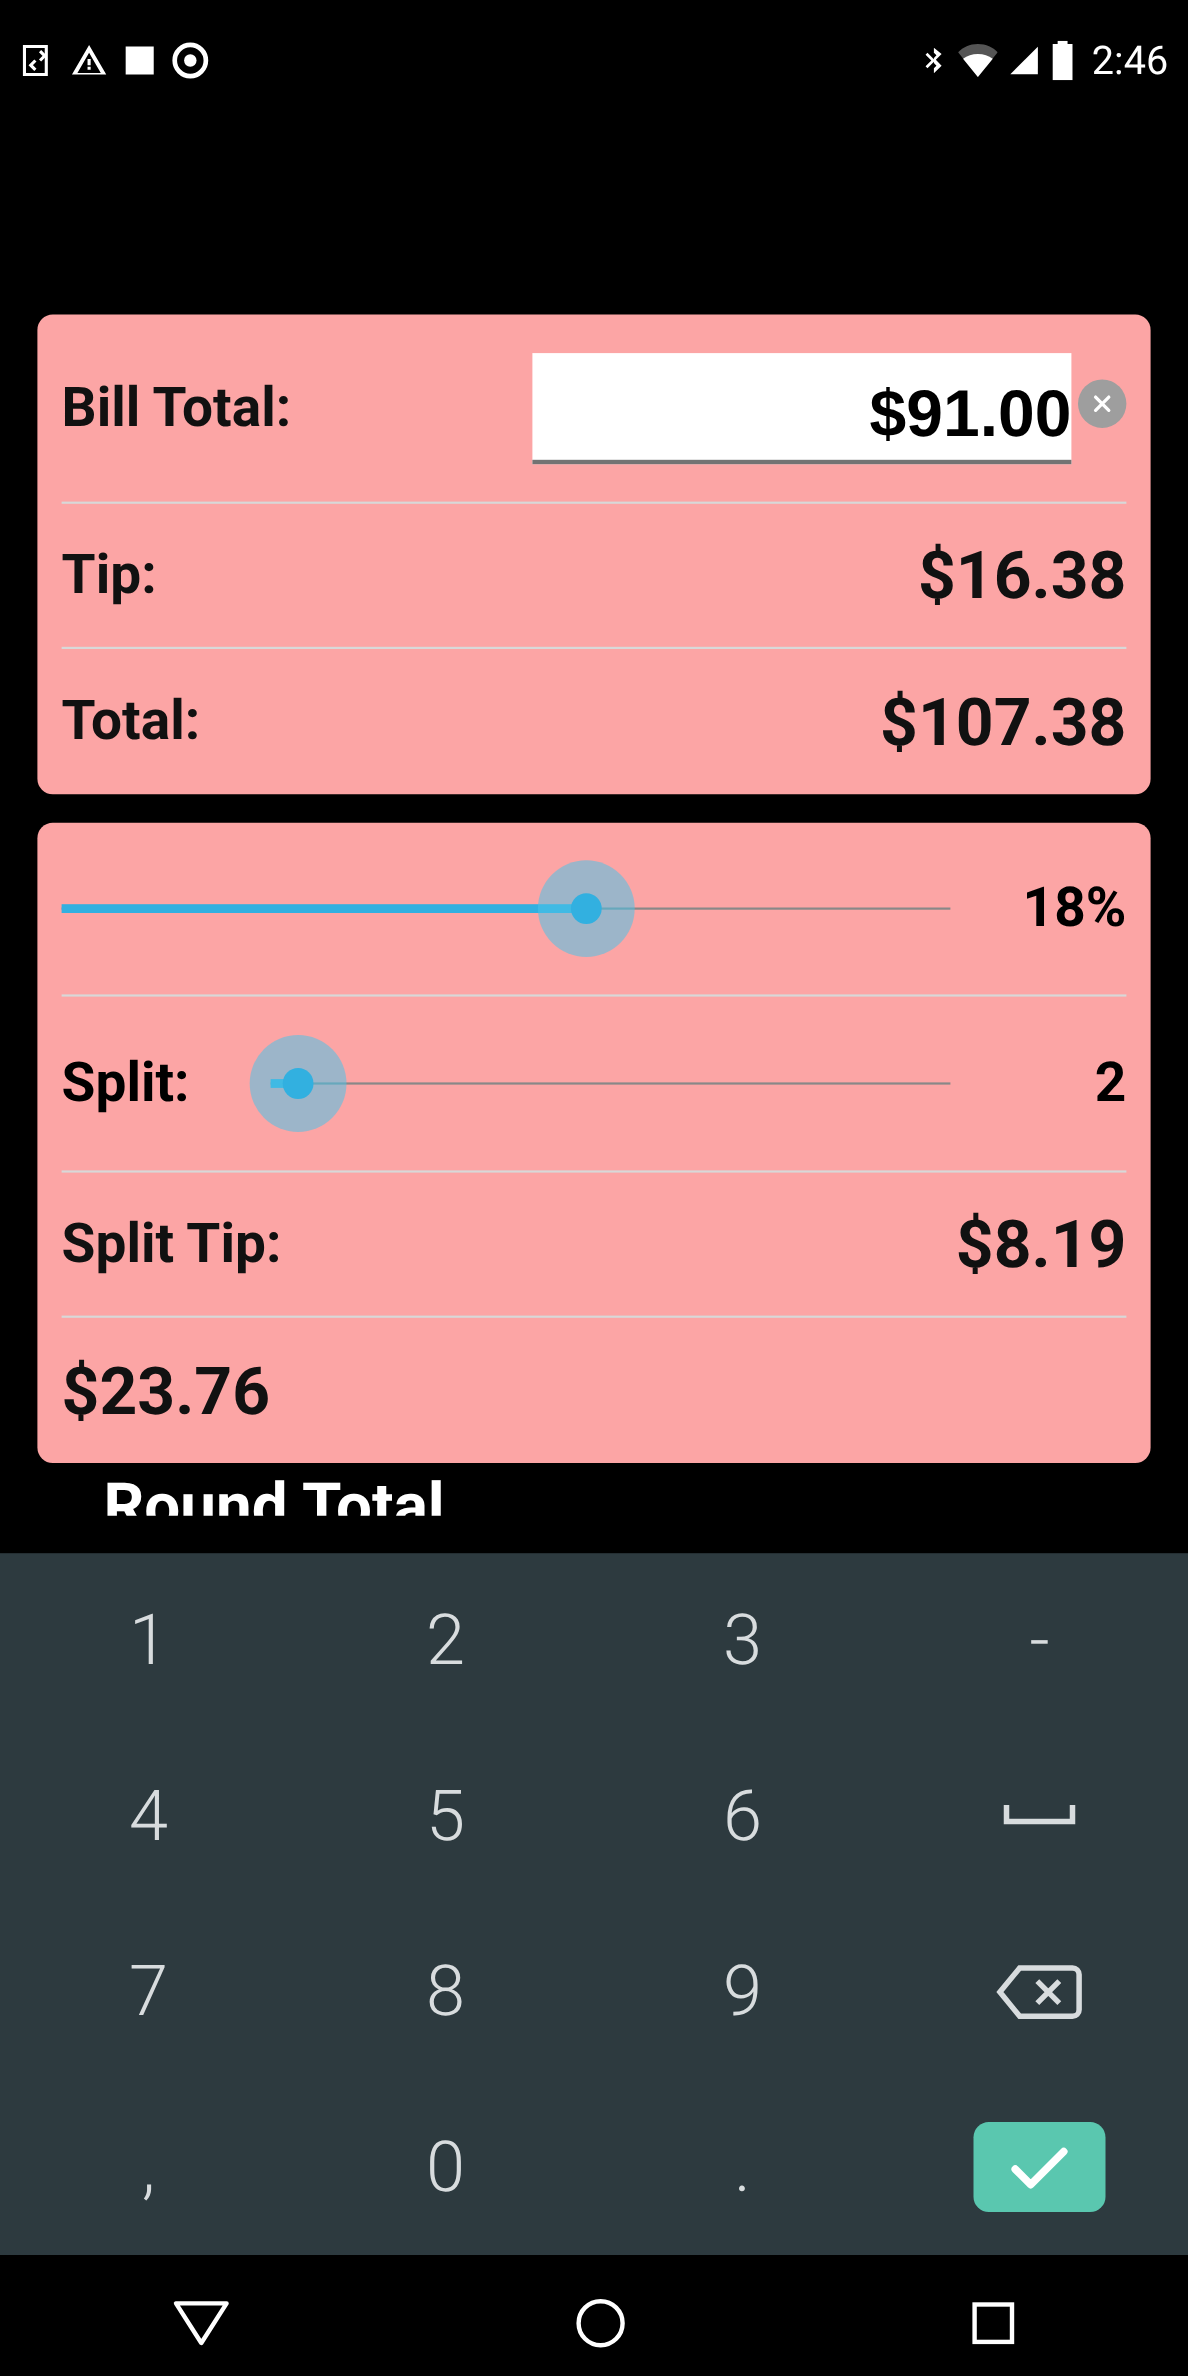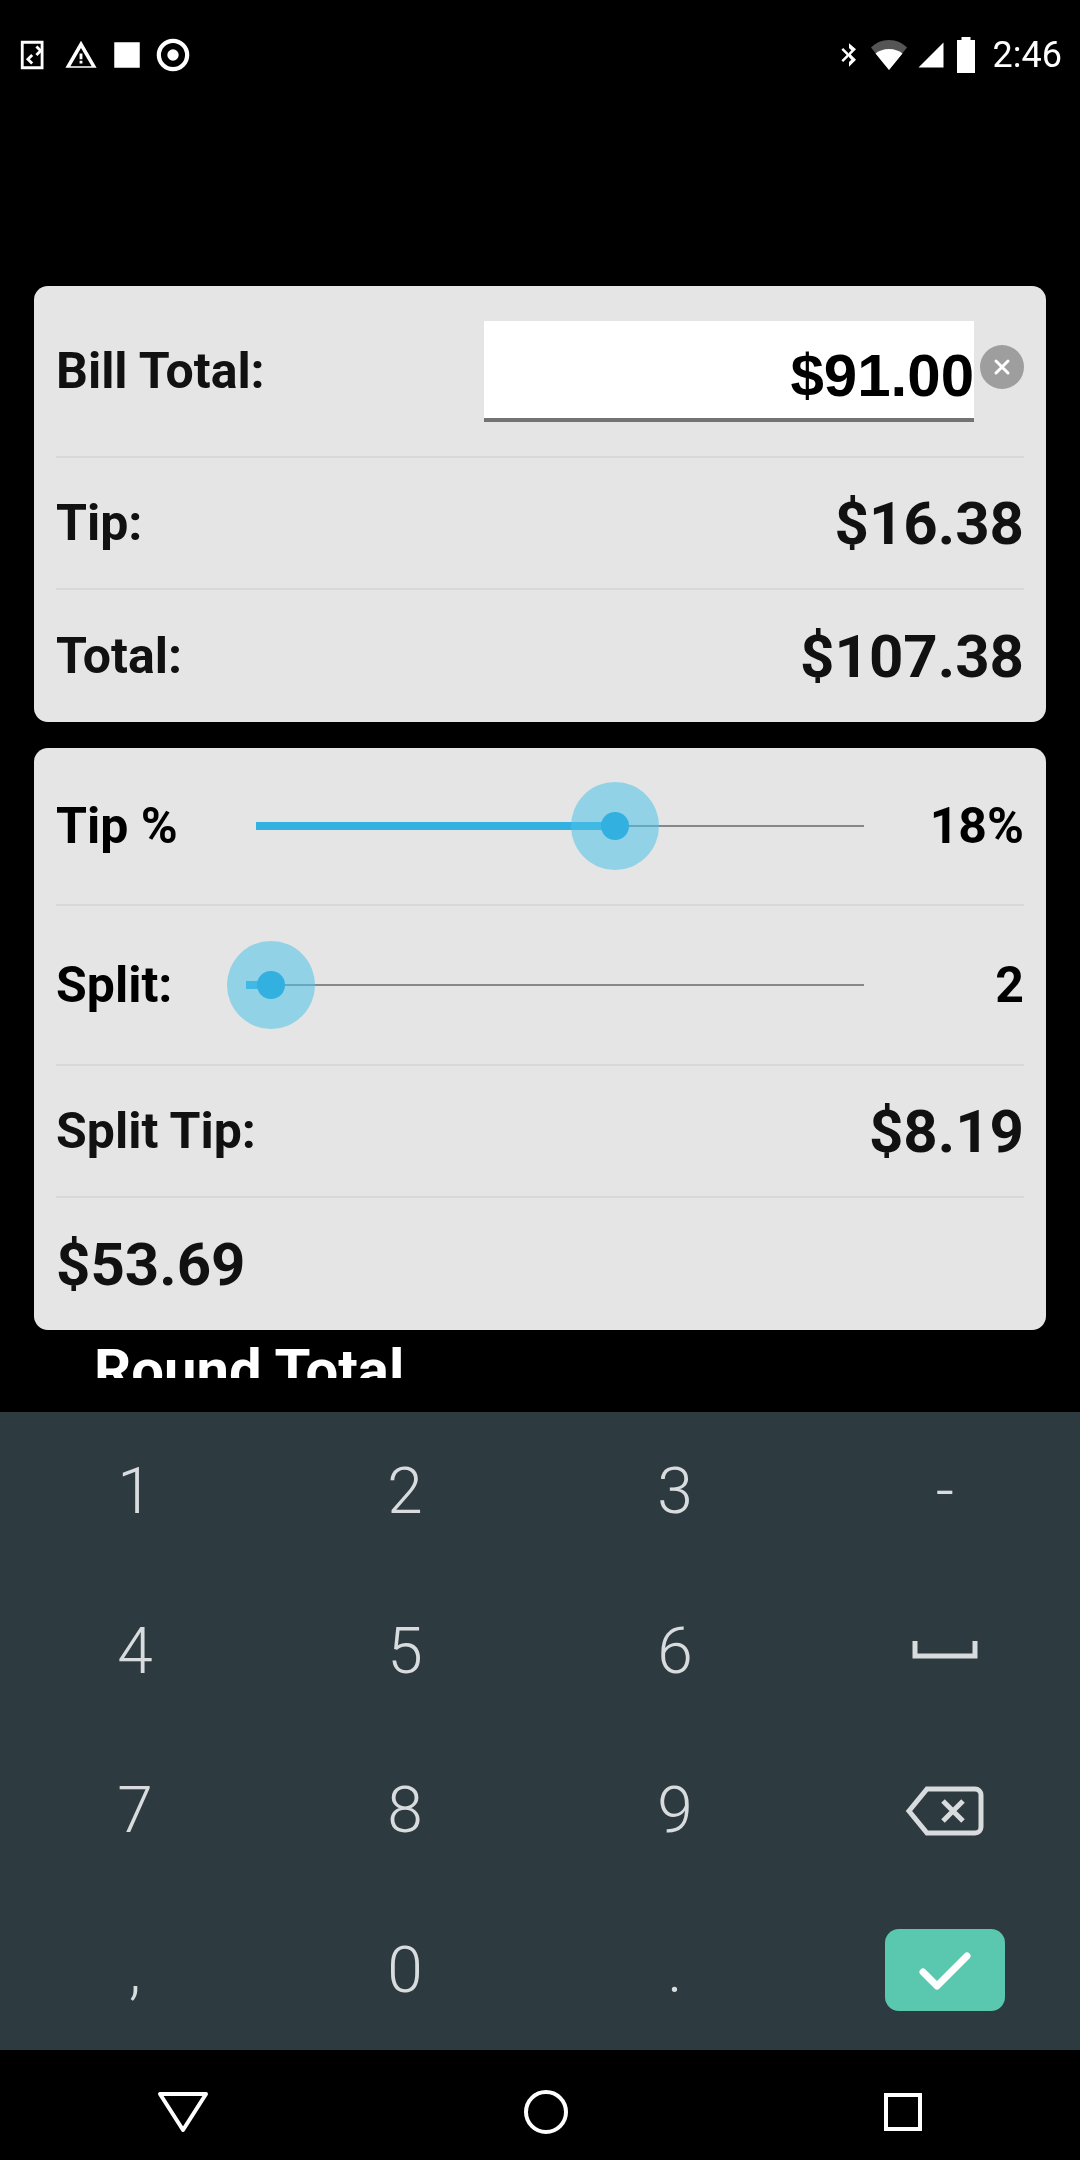--- a/index.html
+++ b/index.html
@@ -38,21 +38,21 @@
       margin-left: 8px;
     }
     .status-icon svg {
       display: block;
     }
     
     .content {
       padding: 0 34px;
     }
     .card {
-      background: #e5e5e5;
+      background: #fca5a5;
       border-radius: 14px;
       margin-top: 204px;
       overflow: hidden;
       padding: 0 22px;
     }
     .card2 {
       margin-top: 26px;
     }
     .row {
       display: flex;
@@ -312,21 +312,20 @@
       <span class="row-value">$16.38</span>
     </div>
     <div class="row">
       <span class="row-label">Total:</span>
       <span class="row-value">$107.38</span>
     </div>
   </div>
 
   <div class="card card2">
     <div class="slider-row">
-      <span class="slider-label">Tip %</span>
       <div class="slider-container">
         <div class="slider-track"></div>
         <div class="slider-fill" id="tip-fill" style="width: 59%;"></div>
         <div class="slider-thumb" id="tip-thumb" style="left: 59%;"></div>
       </div>
       <span class="slider-value">18%</span>
     </div>
     <div class="slider-row split-row">
       <span class="slider-label">Split:</span>
       <div class="slider-container">
@@ -334,21 +333,21 @@
         <div class="slider-fill" id="split-fill" style="width: 4%;"></div>
         <div class="slider-thumb" id="split-thumb" style="left: 4%;"></div>
       </div>
       <span class="slider-value">2</span>
     </div>
     <div class="row">
       <span class="row-label">Split Tip:</span>
       <span class="row-value">$8.19</span>
     </div>
     <div class="row">
-      <span class="row-value">$53.69</span>
+      <span class="row-value">$23.76</span>
     </div>
   </div>
 
   <div class="partial">
     <span>Round Total</span>
   </div>
 </div>
 
 <div class="keyboard">
   <div class="key">1</div>

